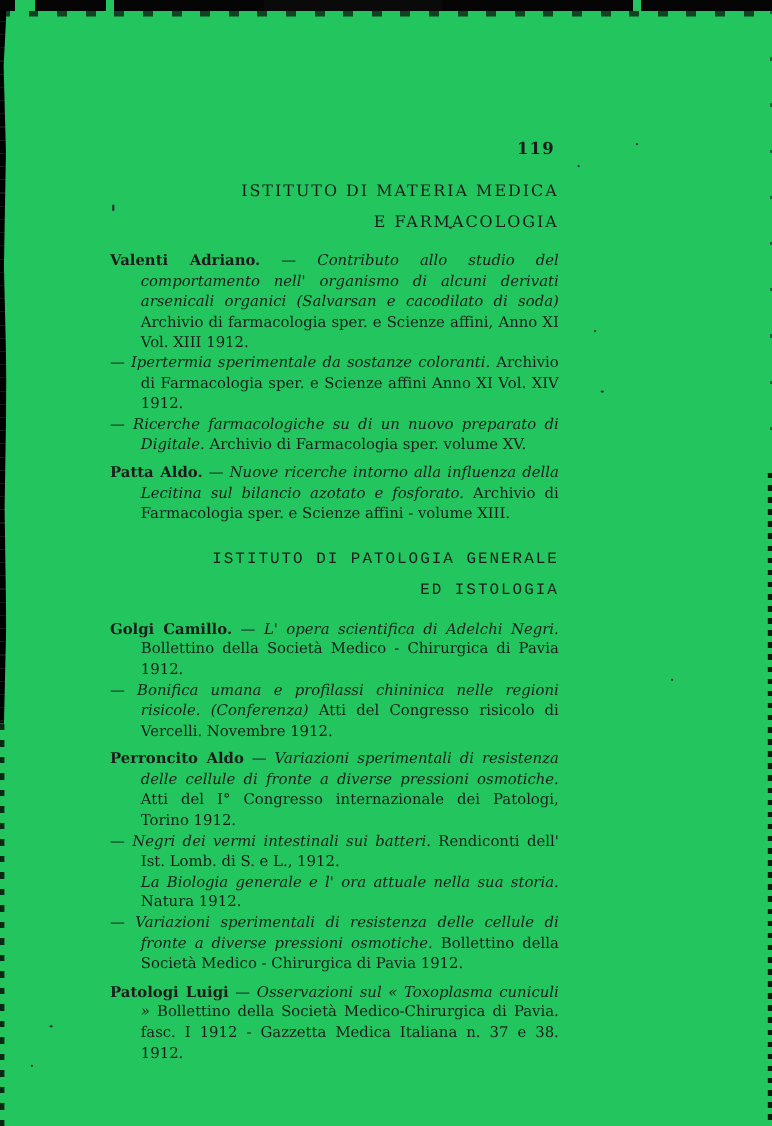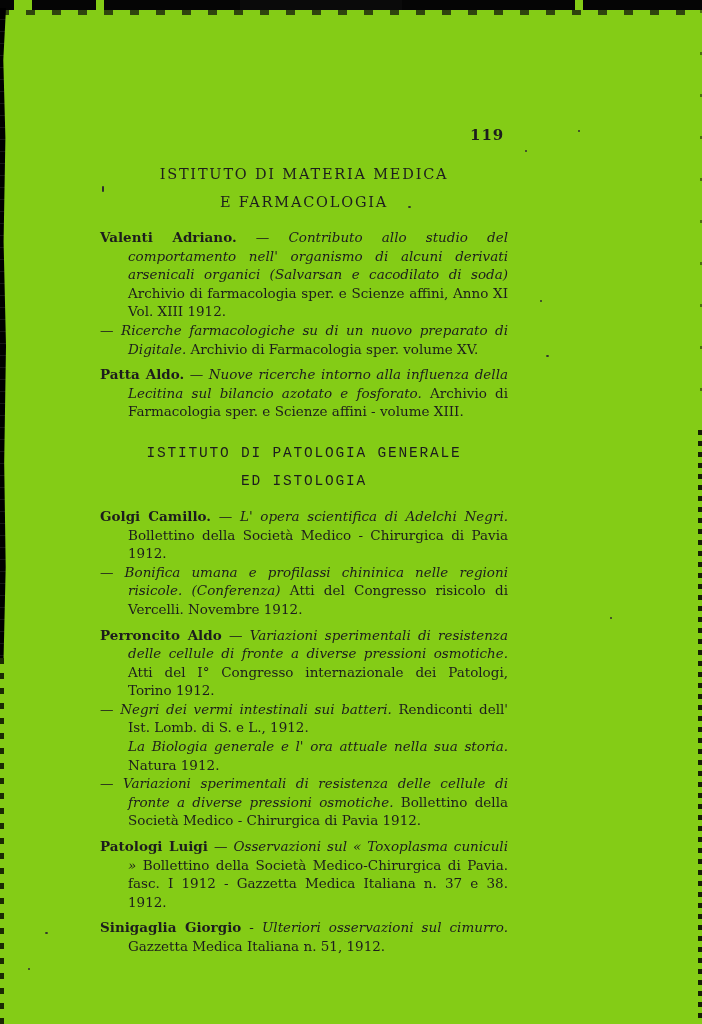--- a/index.html
+++ b/index.html
@@ -1,21 +1,21 @@
 <!DOCTYPE html>
 <html><head>
 <meta charset="utf-8">
 <style>
   html, body { margin: 0; padding: 0; background: #ffffff; }
 
   .page {
     position: relative;
     width: 702px;
     height: 1024px;
-    background: #84cc16;
+    background: #22c55e;
     overflow: hidden;
     font-family: "DejaVu Serif", "Liberation Serif", serif;
     color: #1d1d1d;
   }
 
   
   .edge-top {
     position: absolute; top: 0; left: 0; width: 702px; height: 10px;
     background:
       linear-gradient(90deg,
@@ -57,21 +57,21 @@
     position: absolute; top: 126px; left: 470px;
     font-size: 15px; font-weight: bold; letter-spacing: 1px;
   }
 
   .content {
     position: absolute; left: 100px; top: 160px; width: 408px;
     font-size: 13.5px; line-height: 18.6px; text-align: justify;
   }
 
   .heading {
-    text-align: center;
+    text-align: right;
     font-size: 14.5px;
     letter-spacing: 1.8px;
     line-height: 28px;
     margin: 0 0 12px 0;
     font-weight: normal;
   }
   .section + .section .heading { margin-top: 18px; font-family: Liberation Mono, monospace; }
 
   .entry { margin: 0; padding-left: 28px; text-indent: -28px; }
   .entry.new-author { margin-top: 7px; }
@@ -104,32 +104,32 @@
 
   <div class="page-number">119</div>
 
   <div class="content">
       <div class="section">
         <div class="heading">
           <div>ISTITUTO DI MATERIA MEDICA</div>
           <div>E FARMACOLOGIA</div>
         </div>
         <p class="entry"><span class="seg-bold">Valenti Adriano.</span><span> — </span><span class="seg-italic">Contributo allo studio del comportamento nell' organismo di alcuni derivati arsenicali organici (Salvarsan e cacodilato di soda)</span><span> Archivio di farmacologia sper. e Scienze affini, Anno XI Vol. XIII 1912.</span></p>
+        <p class="entry"><span>— </span><span class="seg-italic">Ipertermia sperimentale da sostanze coloranti.</span><span> Archivio di Farmacologia sper. e Scienze affini Anno XI Vol. XIV 1912.</span></p>
         <p class="entry"><span>— </span><span class="seg-italic">Ricerche farmacologiche su di un nuovo preparato di Digitale.</span><span> Archivio di Farmacologia sper. volume XV.</span></p>
         <p class="entry new-author"><span class="seg-bold">Patta Aldo.</span><span> — </span><span class="seg-italic">Nuove ricerche intorno alla influenza della Lecitina sul bilancio azotato e fosforato.</span><span> Archivio di Farmacologia sper. e Scienze affini - volume XIII.</span></p>
       </div>
       <div class="section">
         <div class="heading">
           <div>ISTITUTO DI PATOLOGIA GENERALE</div>
           <div>ED ISTOLOGIA</div>
         </div>
         <p class="entry"><span class="seg-bold">Golgi Camillo.</span><span> — </span><span class="seg-italic">L' opera scientifica di Adelchi Negri.</span><span> Bollettino della Società Medico - Chirurgica di Pavia 1912.</span></p>
         <p class="entry"><span>— </span><span class="seg-italic">Bonifica umana e profilassi chininica nelle regioni risicole. (Conferenza)</span><span> Atti del Congresso risicolo di Vercelli. Novembre 1912.</span></p>
         <p class="entry new-author"><span class="seg-bold">Perroncito Aldo</span><span> — </span><span class="seg-italic">Variazioni sperimentali di resistenza delle cellule di fronte a diverse pressioni osmotiche.</span><span> Atti del I° Congresso internazionale dei Patologi, Torino 1912.</span></p>
         <p class="entry"><span>— </span><span class="seg-italic">Negri dei vermi intestinali sui batteri.</span><span> Rendiconti dell' Ist. Lomb. di S. e L., 1912.</span></p>
         <p class="entry indent-only"><span class="seg-italic">La Biologia generale e l' ora attuale nella sua storia.</span><span> Natura 1912.</span></p>
         <p class="entry"><span>— </span><span class="seg-italic">Variazioni sperimentali di resistenza delle cellule di fronte a diverse pressioni osmotiche.</span><span> Bollettino della Società Medico - Chirurgica di Pavia 1912.</span></p>
         <p class="entry new-author"><span class="seg-bold">Patologi Luigi</span><span> — </span><span class="seg-italic">Osservazioni sul « Toxoplasma cuniculi »</span><span> Bollettino della Società Medico-Chirurgica di Pavia. fasc. I 1912 - Gazzetta Medica Italiana n. 37 e 38. 1912.</span></p>
-        <p class="entry new-author"><span class="seg-bold">Sinigaglia Giorgio</span><span> - </span><span class="seg-italic">Ulteriori osservazioni sul cimurro.</span><span> Gazzetta Medica Italiana n. 51, 1912.</span></p>
       </div>
     </div>
 
 </div>
 
 </body></html>

